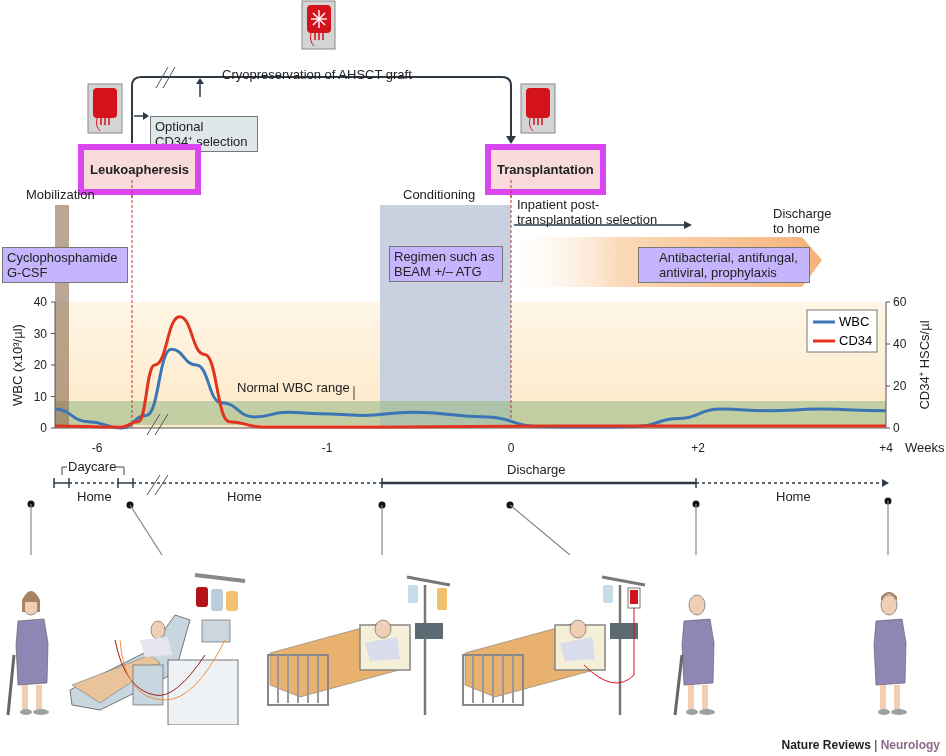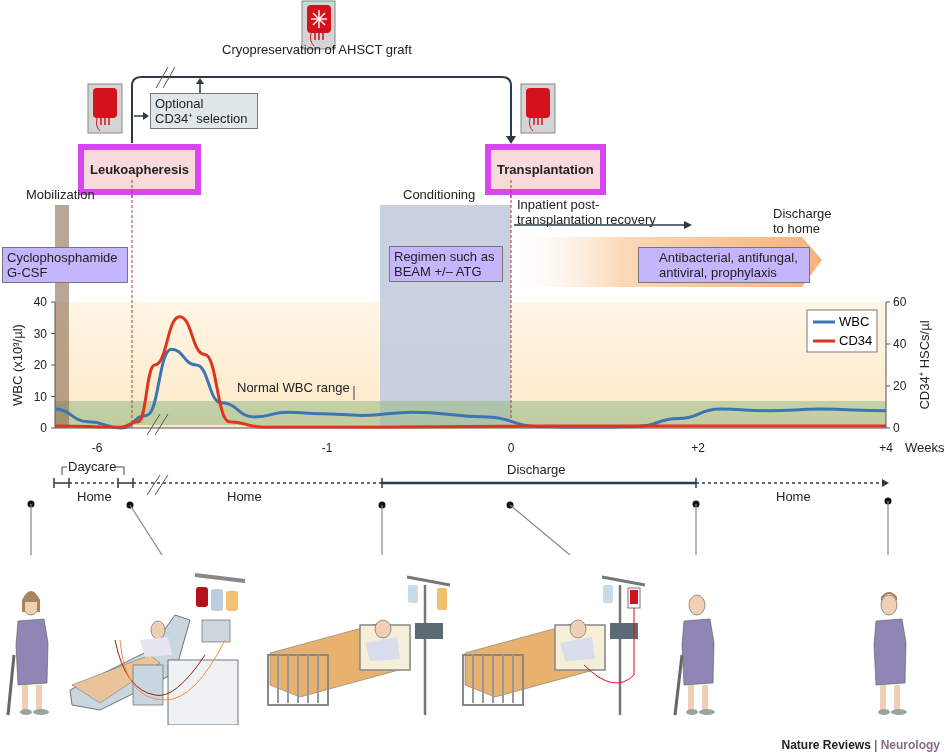--- a/index.html
+++ b/index.html
@@ -65,22 +65,22 @@
   <polygon points="196,84 200,78 204,84" fill="#2d3a45"></polygon>
   <g stroke="#555" stroke-width="1">
       <line x1="156" y1="88" x2="168" y2="67"></line>
       <line x1="163" y1="88" x2="175" y2="67"></line>
     </g>
 
   <line x1="132" y1="165" x2="132" y2="200" stroke="#c0392b" stroke-dasharray="3,2"></line>
   <line x1="511" y1="165" x2="511" y2="200" stroke="#c0392b" stroke-dasharray="3,2"></line>
 </svg>
 
-<div class="abs t" style="left:222px;top:42px;">Cryopreservation of AHSCT graft</div>
-<div class="box graybox" style="left:150px;top:93px;width:98px;">
+<div class="abs t" style="left:222px;top:67px;">Cryopreservation of AHSCT graft</div>
+<div class="box graybox" style="left:150px;top:116px;width:98px;">
   <div>Optional</div>
   <div>CD34⁺ selection</div>
 </div>
 <div class="pinkbox" style="left:78px;top:144px;">Leukoapheresis</div>
 <div class="pinkbox" style="left:456px;top:144px;margin-left:29px;">Transplantation</div>
 
 <svg id="chart" class="abs" style="left:0;top:180px" width="946" height="280">
 
   <defs>
     <linearGradient id="bgGrad" x1="0" y1="0" x2="0" y2="1">
@@ -165,21 +165,21 @@
   <div>Cyclophosphamide</div>
   <div>G-CSF</div>
 </div>
 <div class="abs t" style="left:403px;top:187px;">Conditioning</div>
 <div class="box beigebox" style="left:389px;top:246px;width:104px;">
   <div>Regimen such as</div>
   <div>BEAM +/– ATG</div>
 </div>
 <div class="abs t" style="left:517px;top:197px;">
   <div>Inpatient post-</div>
-  <div>transplantation recovery</div>
+  <div>transplantation selection</div>
 </div>
 <svg class="abs" style="left:514px;top:220px" width="182" height="12">
   <line x1="0" y1="5" x2="172" y2="5" stroke="#2d3a45" stroke-width="1.5"></line>
   <polygon points="170,1 178,5 170,9" fill="#2d3a45"></polygon>
 </svg>
 <div class="abs t" style="left:773px;top:206px;">
   <div>Discharge</div>
   <div>to home</div>
 </div>
 <div class="box beigebox" style="left:638px;top:247px;width:146px;padding-left:20px;">

